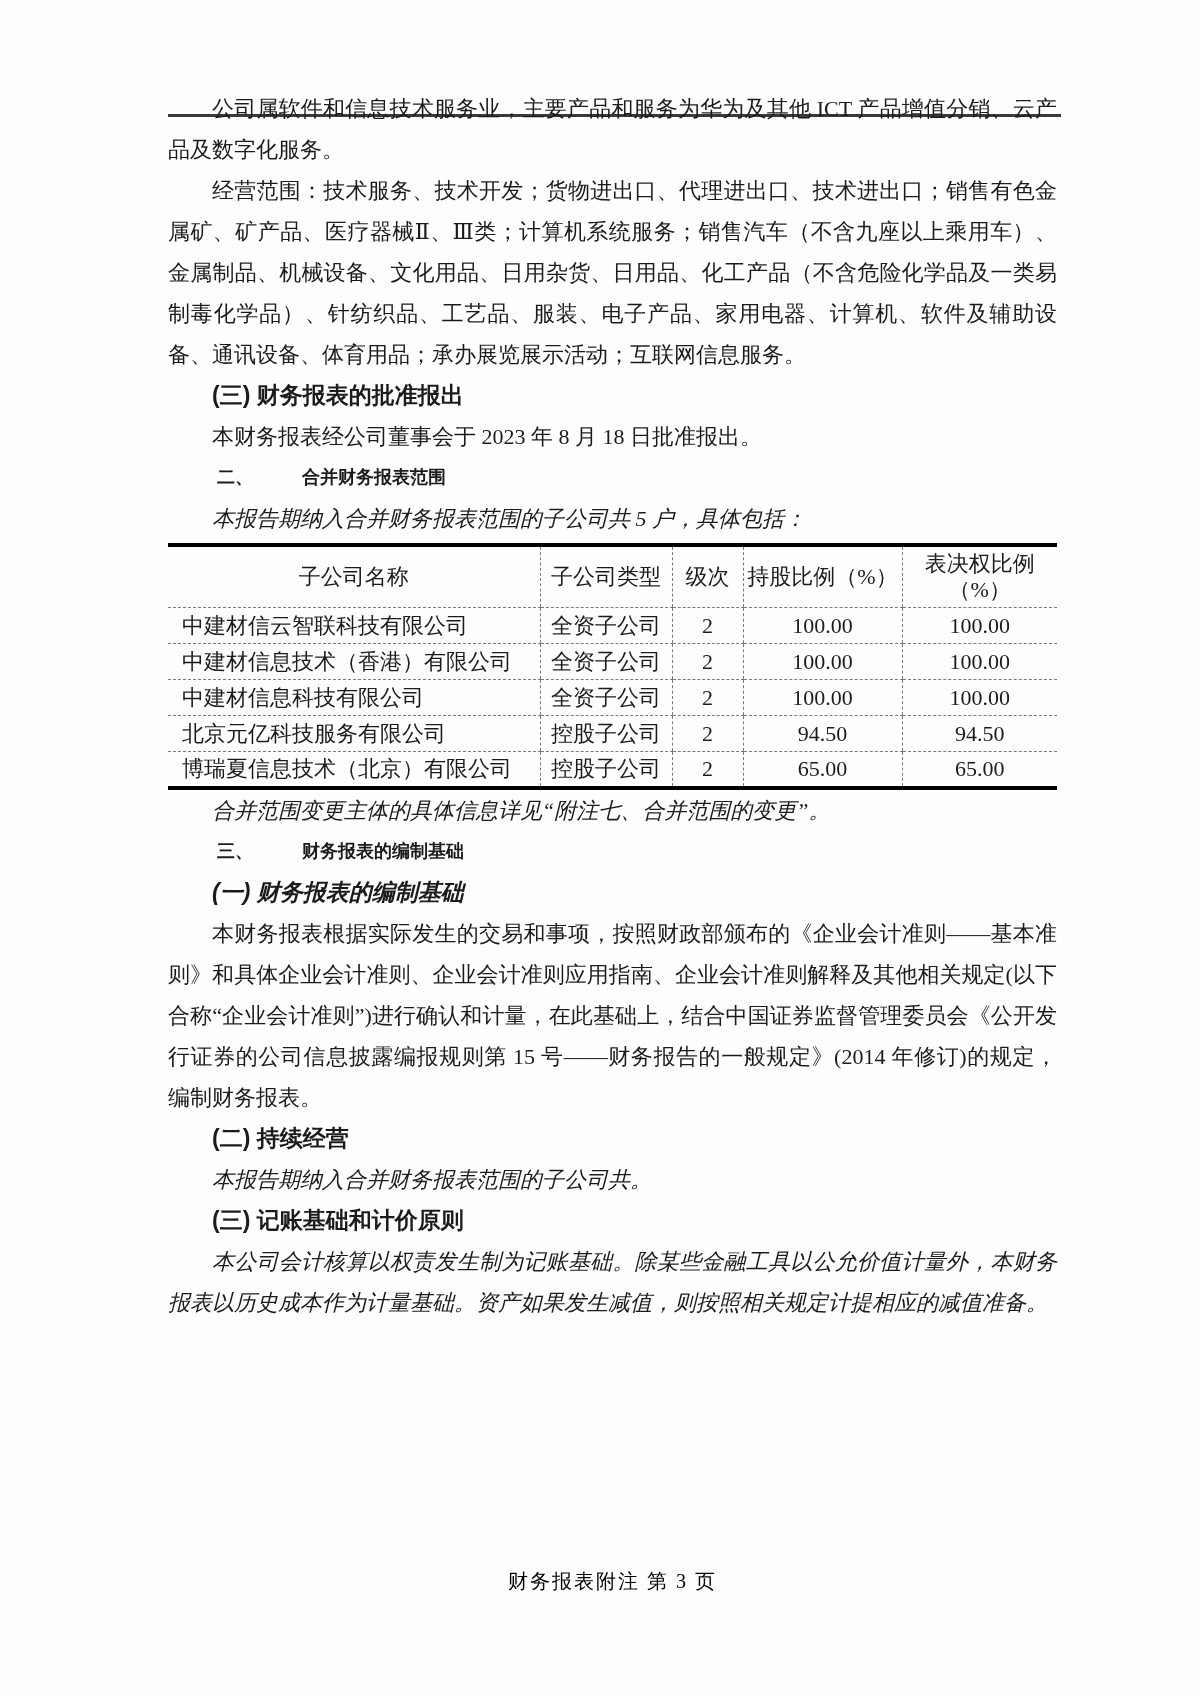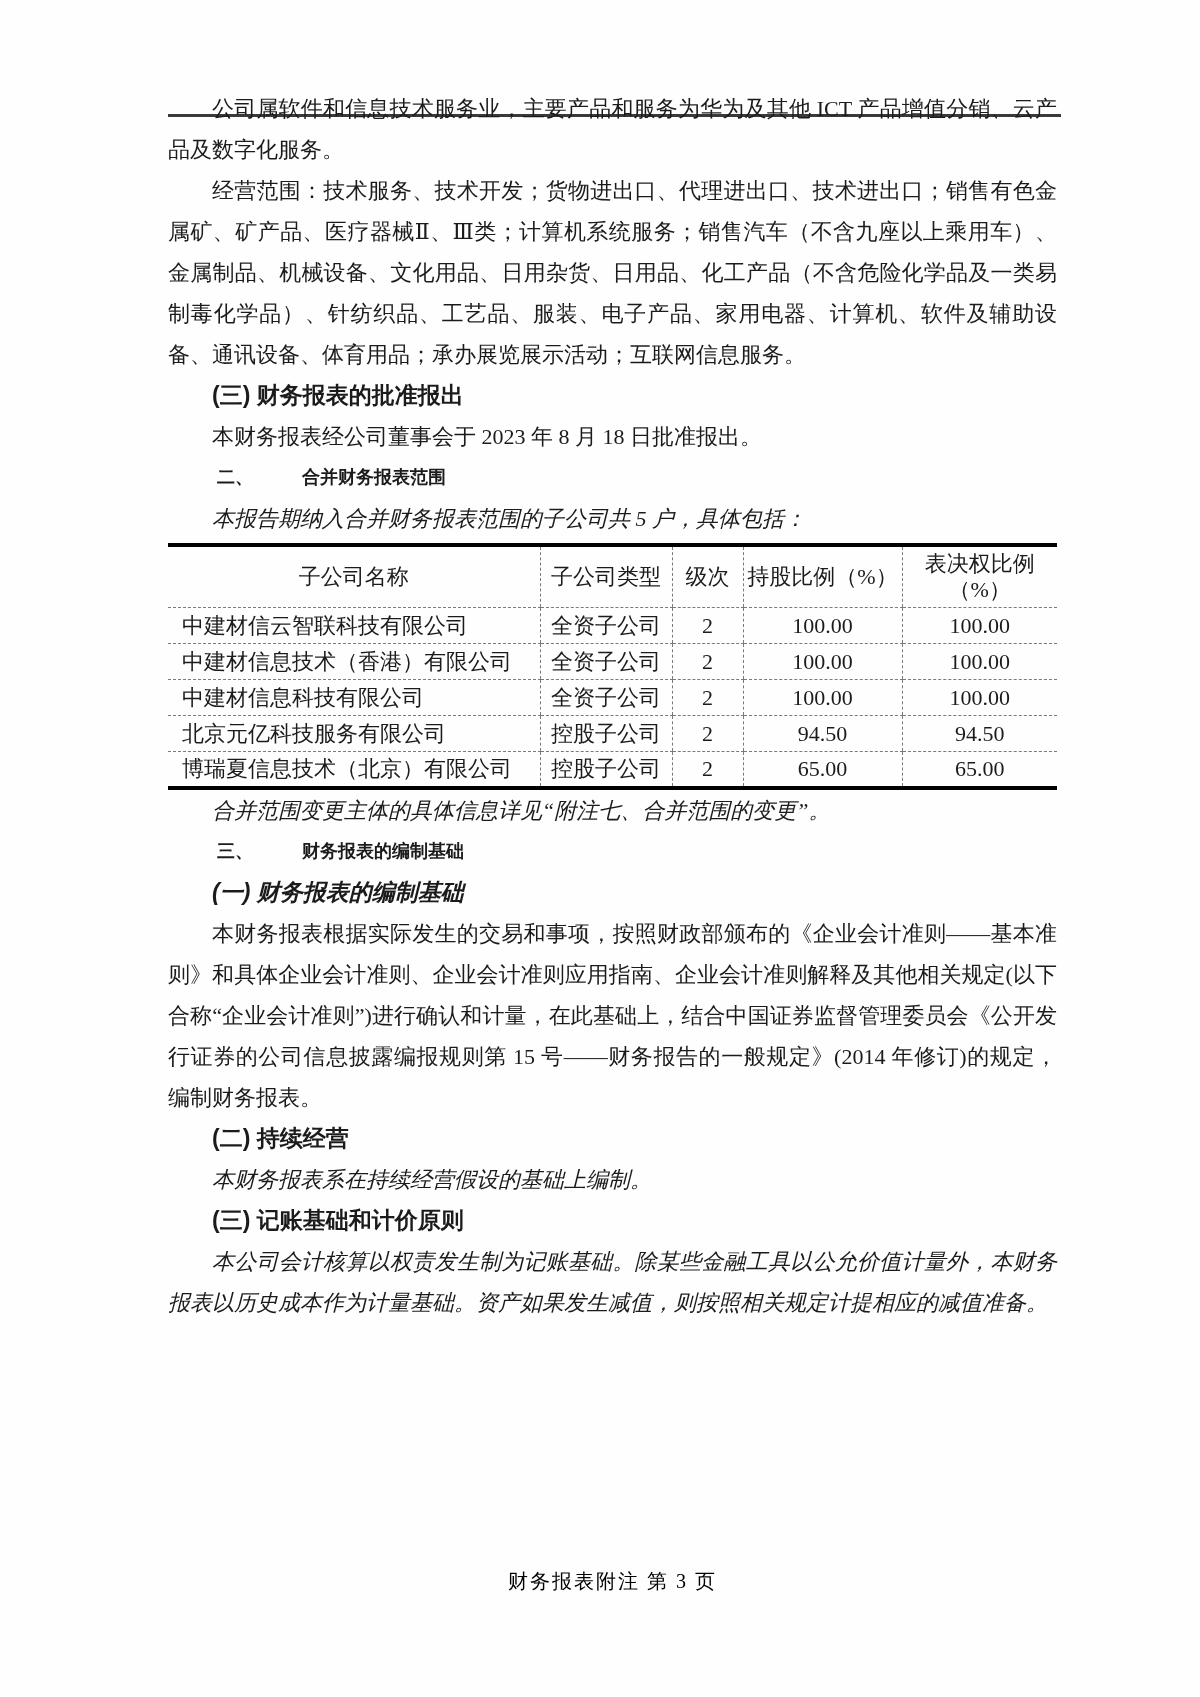--- a/index.html
+++ b/index.html
@@ -189,21 +189,21 @@
     <h2 class="sec-heading mt20">
       <span class="sec-num">三、</span><span>财务报表的编制基础</span>
     </h2>
 
     <h3 class="sub-heading mt2">(一) 财务报表的编制基础</h3>
 
     <p class="body-par mt4">本财务报表根据实际发生的交易和事项，按照财政部颁布的《企业会计准则——基本准则》和具体企业会计准则、企业会计准则应用指南、企业会计准则解释及其他相关规定(以下合称“企业会计准则”)进行确认和计量，在此基础上，结合中国证券监督管理委员会《公开发行证券的公司信息披露编报规则第 15 号——财务报告的一般规定》(2014 年修订)的规定，编制财务报表。</p>
 
     <h3 class="sub-heading mt8">(二) 持续经营</h3>
 
-    <p class="body-par mt2">本财务报表系在持续经营假设的基础上编制。</p>
+    <p class="body-par mt2">本报告期纳入合并财务报表范围的子公司共。</p>
 
     <h3 class="sub-heading mt12">(三) 记账基础和计价原则</h3>
 
     <p class="body-par mt2">本公司会计核算以权责发生制为记账基础。除某些金融工具以公允价值计量外，本财务报表以历史成本作为计量基础。资产如果发生减值，则按照相关规定计提相应的减值准备。</p>
 
   </div>
 
   <div class="page-footer">财务报表附注 第 3 页</div>
 </div>
 

